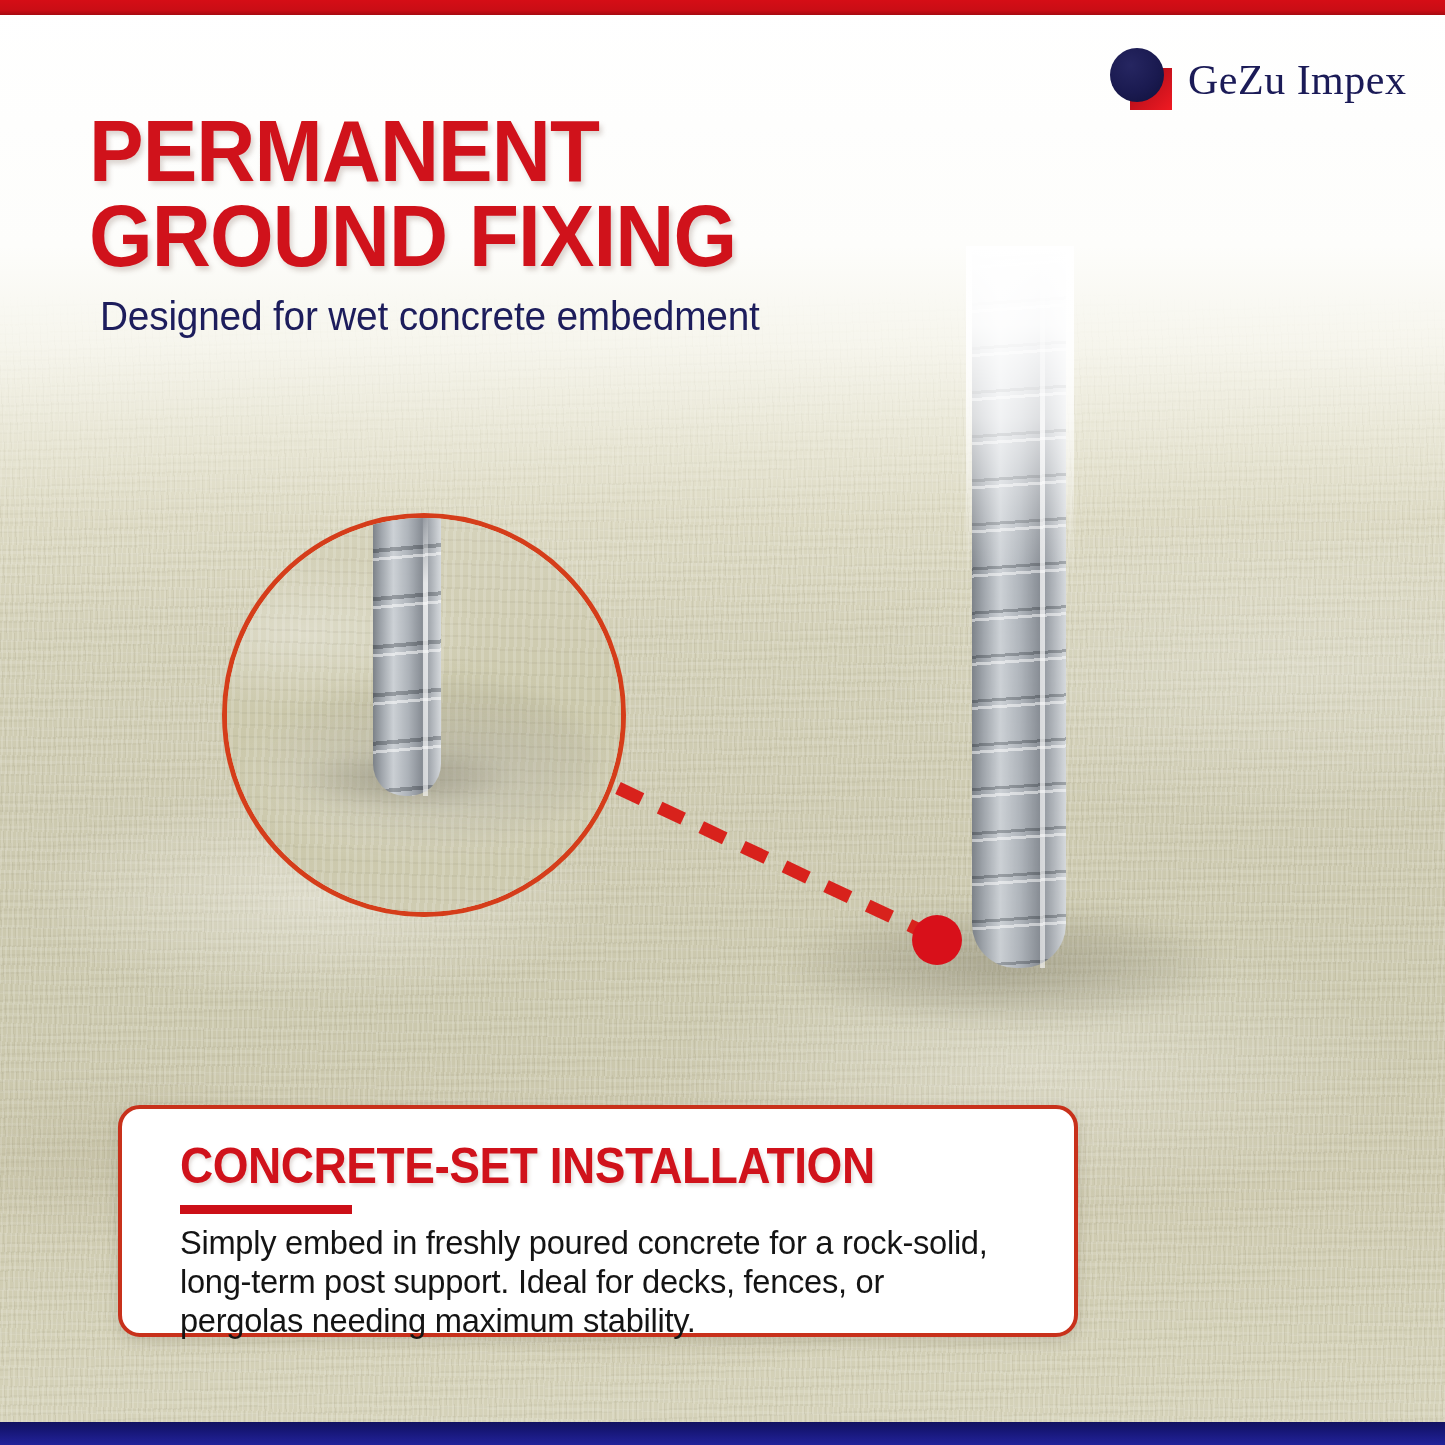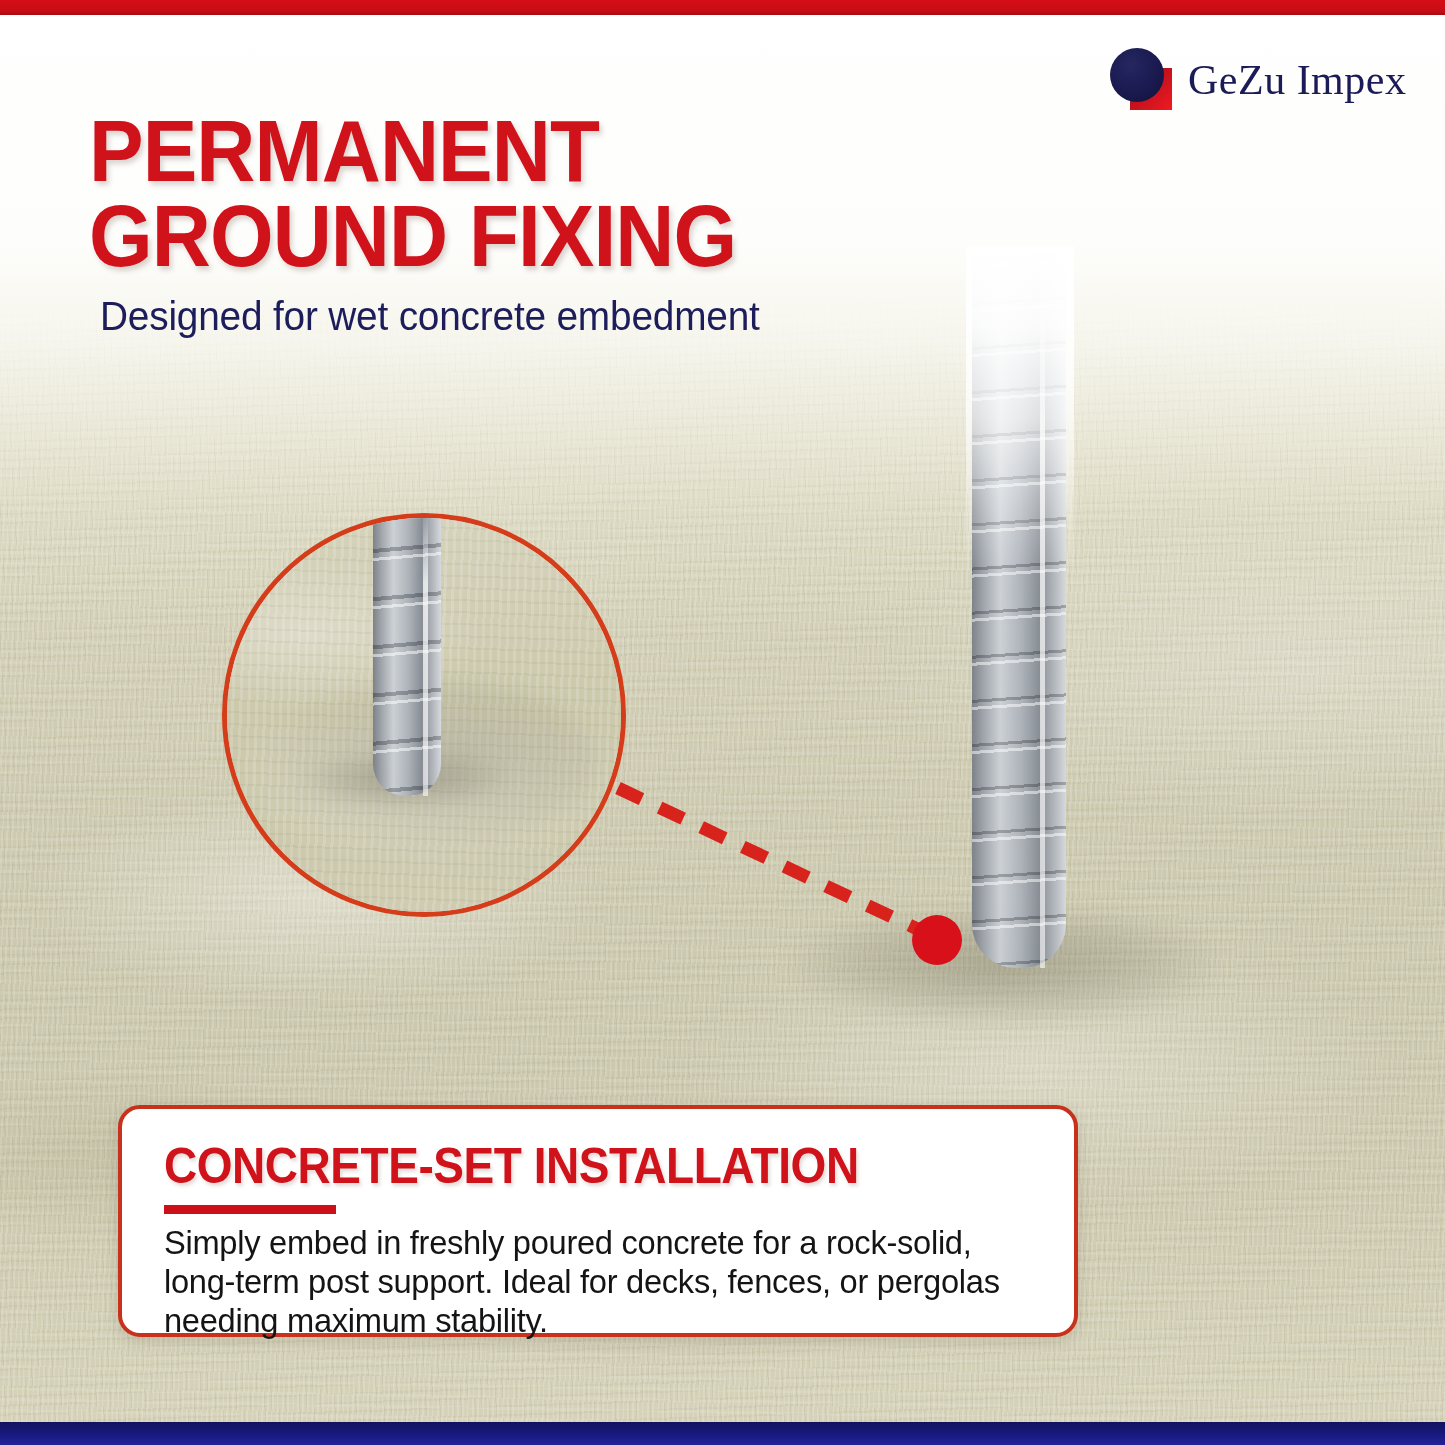--- a/index.html
+++ b/index.html
@@ -283,21 +283,21 @@
   
   .info-box {
     position: absolute;
     left: 118px; top: 1105px;
     width: 960px; height: 232px;
     box-sizing: border-box;
     background: #ffffff;
     border: 4px solid #c8311b;
     border-radius: 22px;
     box-shadow: 0 4px 14px rgba(90,80,60,.18);
-    padding: 32px 40px 0 42px;
+    padding: 32px 40px 0 58px;
   }
   .info-title {
     font-family: "Liberation Sans Narrow", "Liberation Sans", sans-serif;
     font-weight: bold;
     font-size: 50px;
     line-height: 1;
     color: #d0121b;
     letter-spacing: -.5px;
     transform: scaleX(.92);
     transform-origin: left center;

